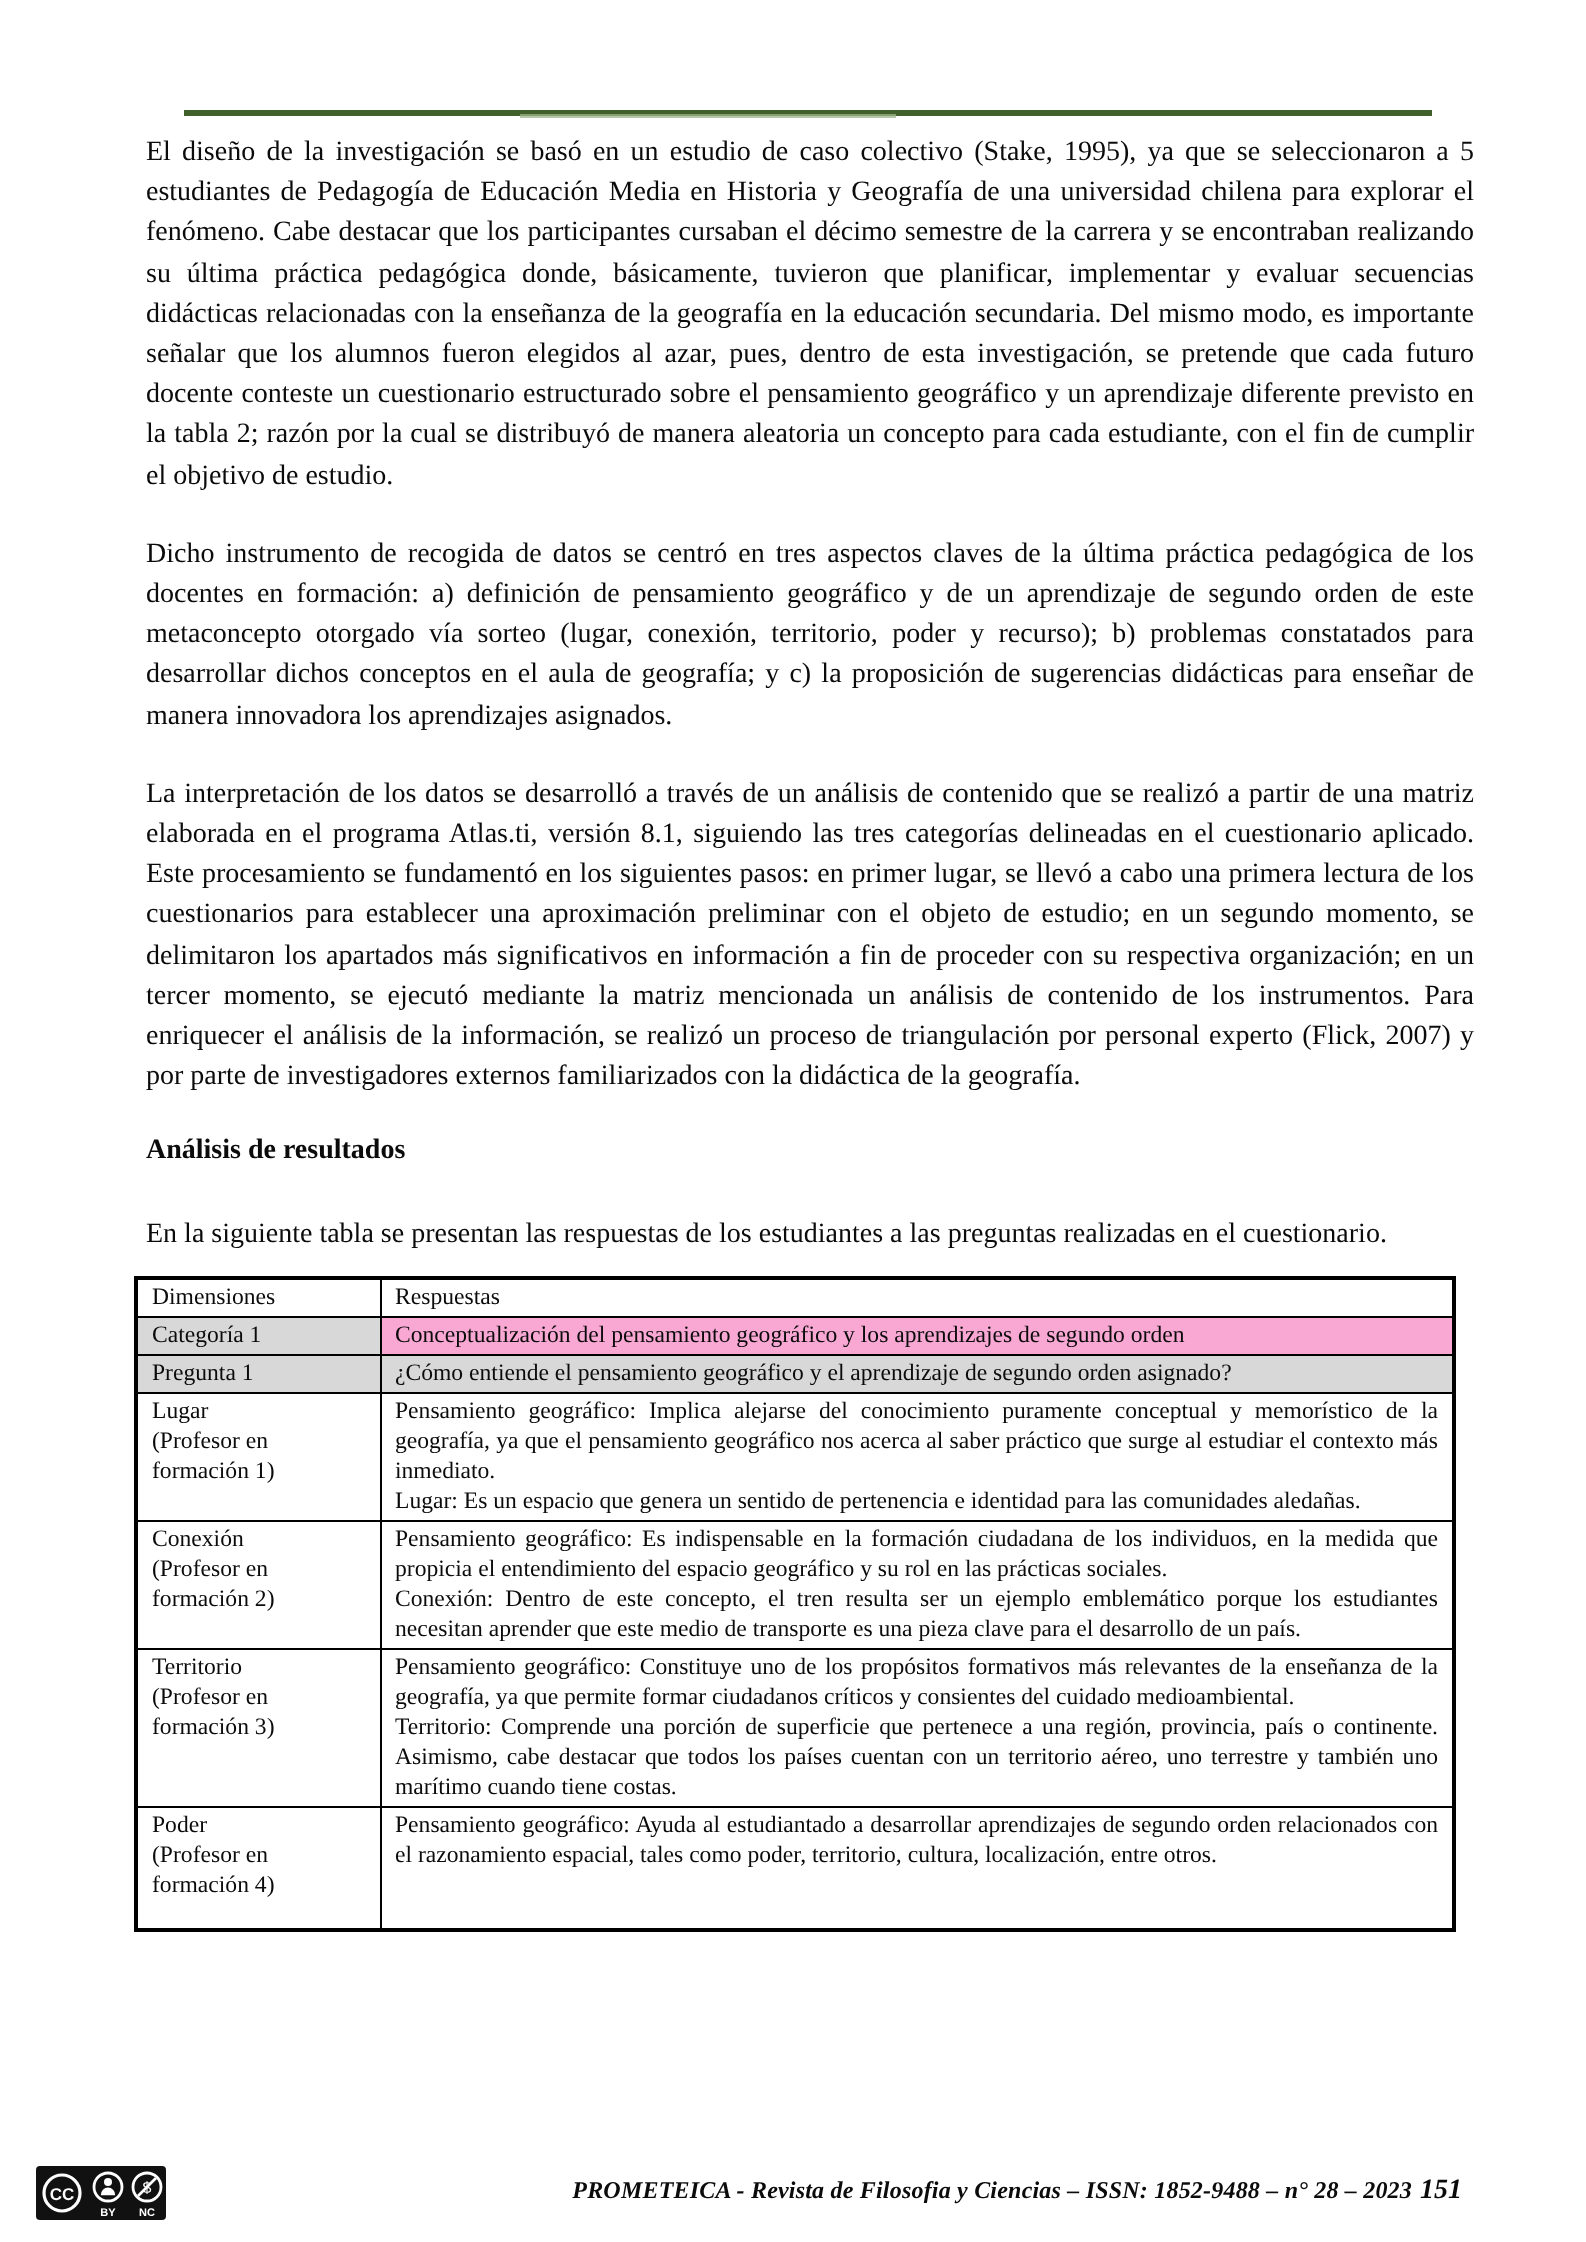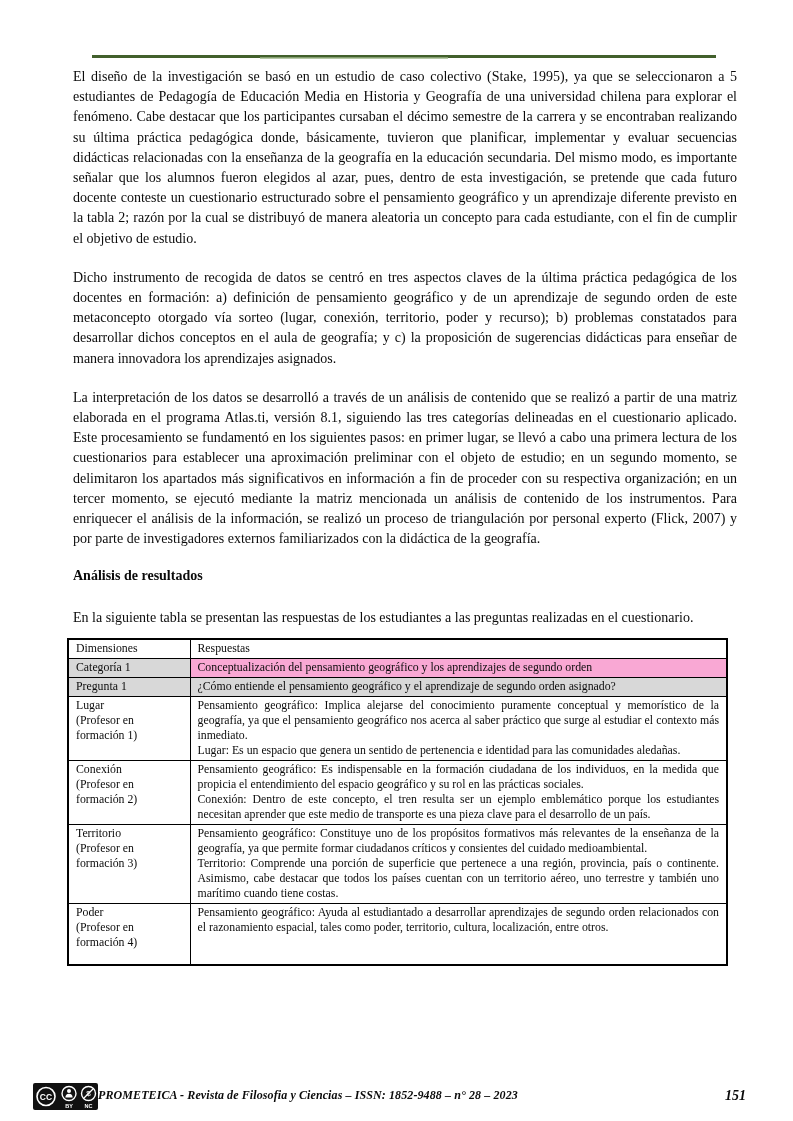--- a/index.html
+++ b/index.html
@@ -60,28 +60,28 @@
     vertical-align:top;
     padding:1px 7px 2px 7px;
   }
   table.results col.c-dim{width:122px;}
   tr.shaded td{background:#d8d8d8;}
   td.resp-cell p{margin:0;text-align:justify;}
   td.dim-cell div{white-space:nowrap;}
   tr.last-row td{padding-bottom:14px;}
   .footer{
     position:absolute;
-    top:1083px;left:33px;width:713px;
+    top:1083px;left:18px;width:713px;
     display:flex;
     align-items:flex-start;
   }
   .cc-badge{display:block;}
   .journal-line{
     flex:1;
-    text-align:left;
+    text-align:right;
     font-weight:bold;
     font-style:italic;
     font-size:12px;
     padding-top:5px;
     letter-spacing:.1px;
   }
   .page-number{
     font-weight:bold;
     font-style:italic;
     font-size:14px;

